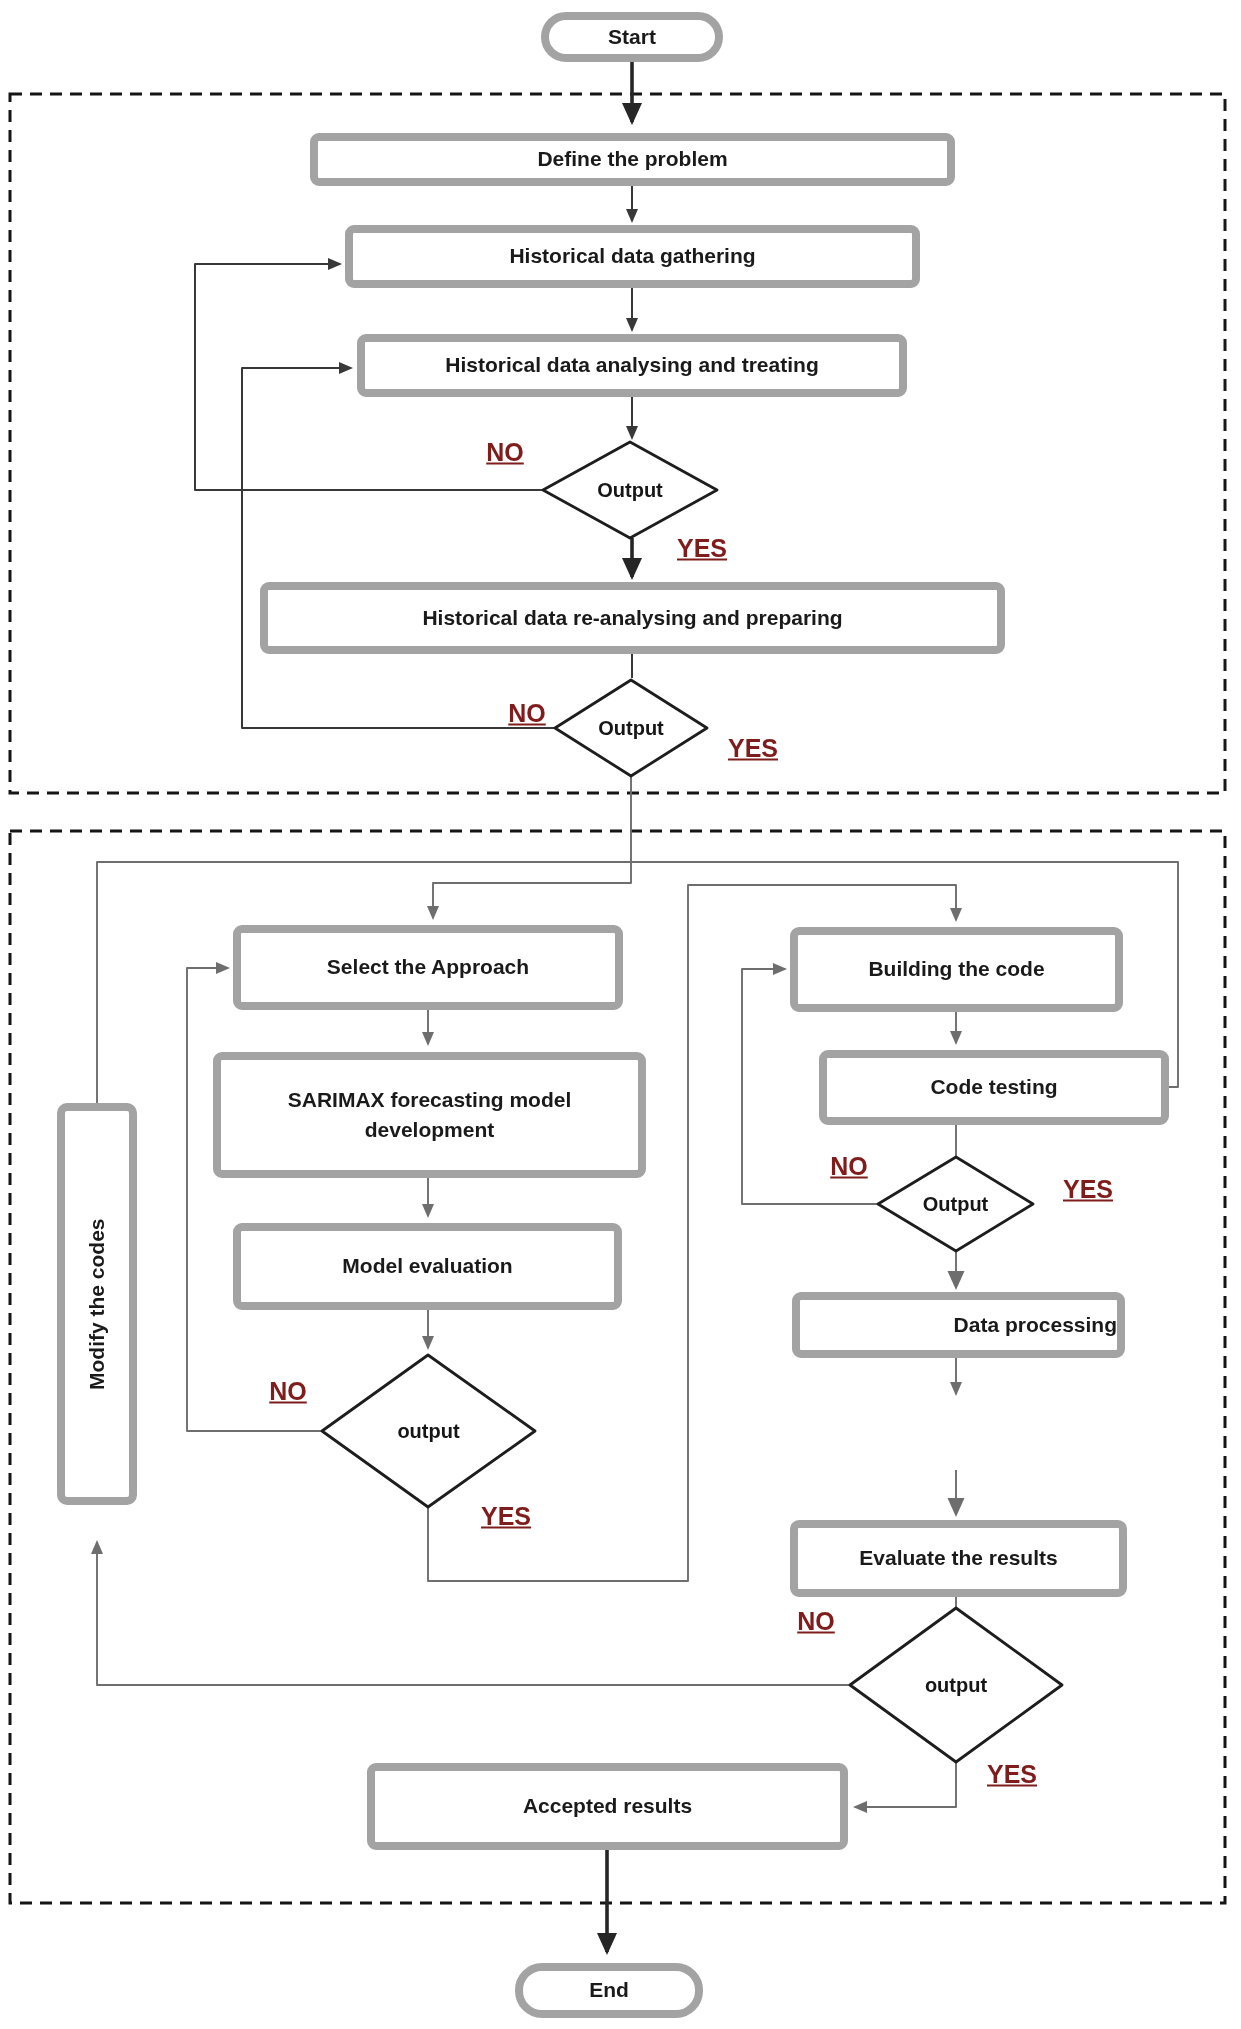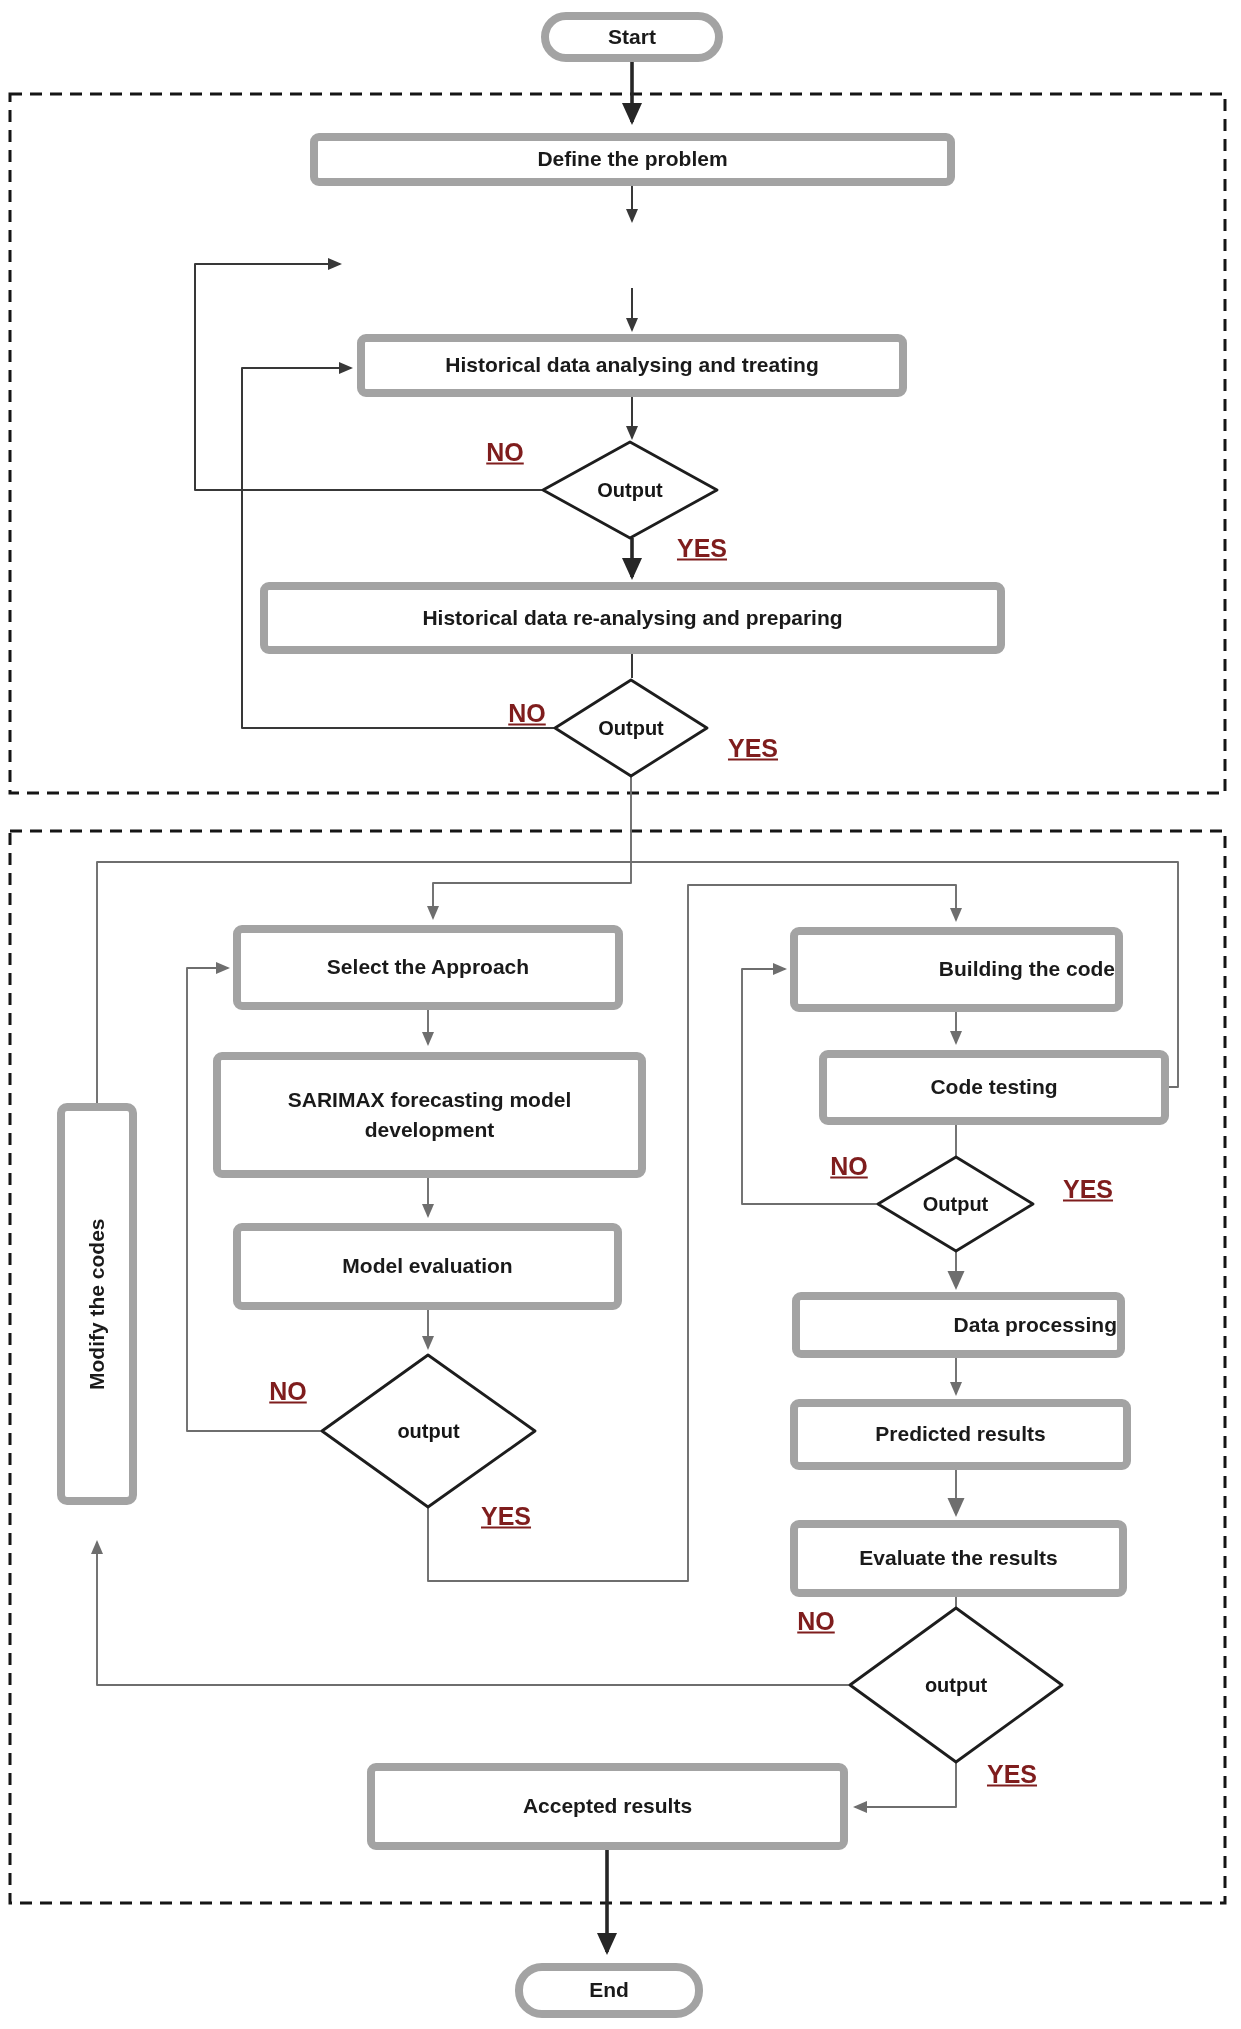--- a/index.html
+++ b/index.html
@@ -92,50 +92,50 @@
   <div class="node terminator" style="left:541px;top:12px;width:182px;height:50px;">
     <span>Start</span>
   </div>
   <div class="node terminator" style="left:515px;top:1963px;width:188px;height:55px;">
     <span>End</span>
   </div>
 
   <div class="node" style="left:310px;top:133px;width:645px;height:53px;">
     <span>Define the problem</span>
   </div>
+  <div class="node" style="left:345px;top:225px;width:575px;height:63px;">
+    <span>Historical data gathering</span>
+  </div>
   <div class="node" style="left:357px;top:334px;width:550px;height:63px;">
     <span>Historical data analysing and treating</span>
   </div>
   <div class="node" style="left:260px;top:582px;width:745px;height:72px;">
     <span>Historical data re-analysing and preparing</span>
   </div>
 
   <div class="node" style="left:57px;top:1103px;width:80px;height:402px;border-radius:10px;">
     <span class="vlabel">Modify the codes</span>
   </div>
   <div class="node" style="left:233px;top:925px;width:390px;height:85px;">
     <span>Select the Approach</span>
   </div>
   <div class="node" style="left:213px;top:1052px;width:433px;height:126px;padding:13px 28px;">
     <span>SARIMAX forecasting model development</span>
   </div>
   <div class="node" style="left:233px;top:1223px;width:389px;height:87px;">
     <span>Model evaluation</span>
   </div>
-  <div class="node" style="left:790px;top:927px;width:333px;height:85px;justify-content:flex-end;">
+  <div class="node" style="left:790px;top:927px;width:333px;height:85px;">
     <span>Building the code</span>
   </div>
   <div class="node" style="left:783px;top:1050px;width:350px;height:75px;margin-left:36px;">
     <span>Code testing</span>
   </div>
   <div class="node" style="left:792px;top:1292px;width:333px;height:66px;justify-content:flex-end;">
     <span>Data processing</span>
-  </div>
-  <div class="node" style="left:790px;top:1399px;width:341px;height:71px;">
-    <span>Predicted results</span>
   </div>
   <div class="node" style="left:790px;top:1520px;width:337px;height:77px;">
     <span>Evaluate the results</span>
   </div>
   <div class="node" style="left:367px;top:1763px;width:481px;height:87px;">
     <span>Accepted results</span>
   </div>
 
   <div class="dtext" style="left:543px;top:442px;width:174px;height:96px;">Output</div>
   <div class="dtext" style="left:555px;top:680px;width:152px;height:96px;">Output</div>

